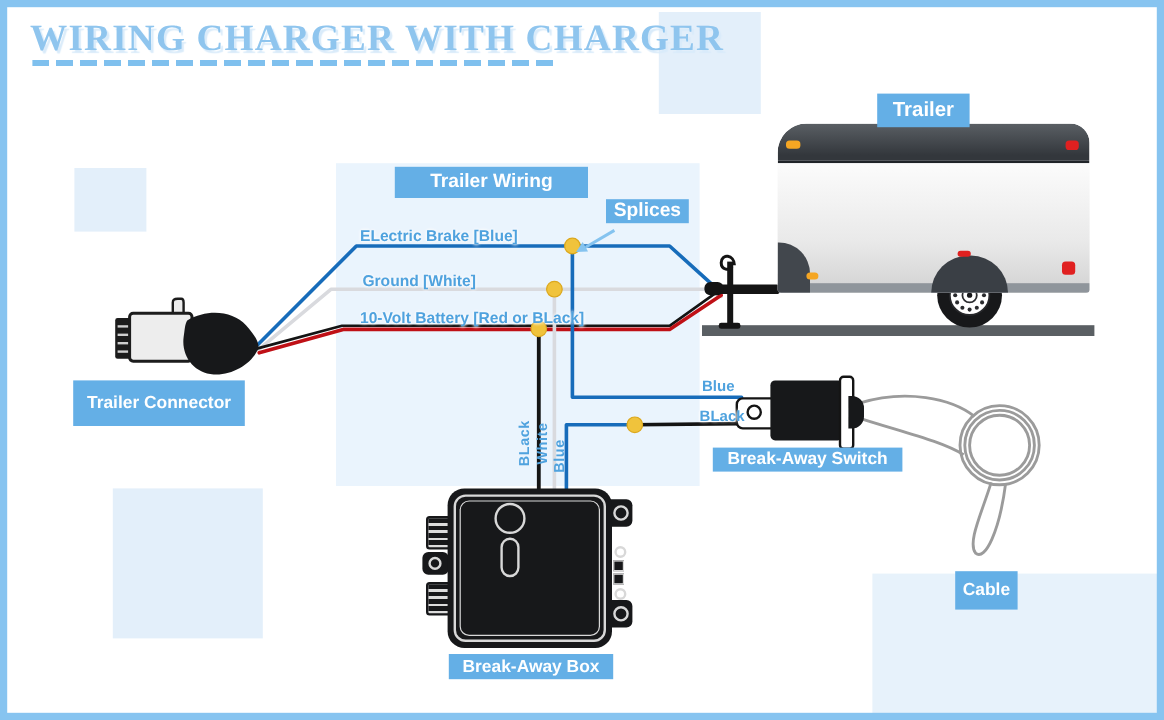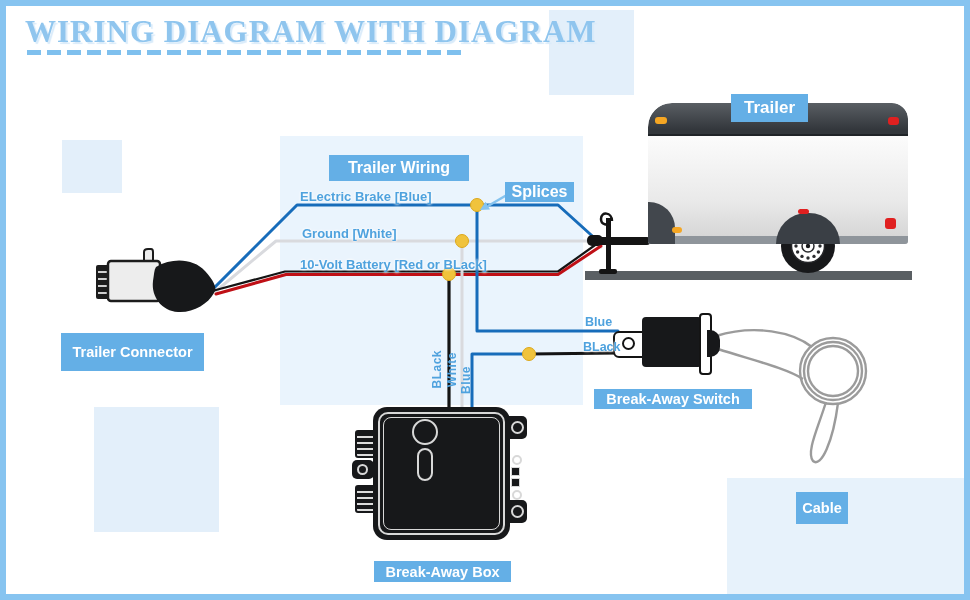--- a/index.html
+++ b/index.html
@@ -2,21 +2,21 @@
 <html><head>
 <meta charset="utf-8">
 <style>
   html,body{margin:0;padding:0;background:#fff;}
   .stage{position:relative;width:970px;height:600px;background:#fff;overflow:hidden;
          font-family:"Liberation Sans",sans-serif;}
   .frame{position:absolute;inset:0;border:6px solid #87c4f0;z-index:50;pointer-events:none;}
   .bg{position:absolute;z-index:1;}
   .layer{position:absolute;left:0;top:0;z-index:2;}
   .chip{position:absolute;z-index:5;background:#64afe6;color:#fff;font-weight:bold;
-        display:flex;align-items:center;justify-content:center;white-space:nowrap;margin-top:16px;}
+        display:flex;align-items:center;justify-content:center;white-space:nowrap;}
   .wlabel{position:absolute;z-index:4;color:#4fa2de;font-weight:bold;font-size:13px;
           white-space:nowrap;text-shadow:0 0 3px #fff,0 0 3px #fff;}
   .vlabel{position:absolute;z-index:4;color:#4fa2de;font-weight:bold;font-size:12px;
           writing-mode:vertical-rl;transform:rotate(180deg);letter-spacing:0.5px;}
   .title{position:absolute;left:25px;top:14px;z-index:5;font-family:"Liberation Serif",serif;
          font-weight:bold;font-size:31px;letter-spacing:1px;color:#8fc5ee;
          text-shadow:2px 2px 1px #d9ebfa;}
   .underline{position:absolute;left:27px;top:50px;width:437px;height:5px;z-index:5;
          background:repeating-linear-gradient(90deg,#7fc0ee 0 14px,transparent 14px 20px);}
   
@@ -60,21 +60,21 @@
 <body>
 
 <div class="stage">
 
   <div class="bg" style="left:549px;top:10px;width:85px;height:85px;background:#e3effa;"></div>
   <div class="bg" style="left:62px;top:140px;width:60px;height:53px;background:#e3effa;"></div>
   <div class="bg" style="left:280px;top:136px;width:303px;height:269px;background:#eaf4fd;"></div>
   <div class="bg" style="left:94px;top:407px;width:125px;height:125px;background:#e3effa;"></div>
   <div class="bg" style="left:727px;top:478px;width:243px;height:122px;background:#e7f2fb;"></div>
 
-  <div class="title">WIRING DIAGRAM WITH DIAGRAM</div>
+  <div class="title">WIRING CHARGER WITH CHARGER</div>
   <div class="underline"></div>
 
   <svg class="layer" width="970" height="600" viewBox="0 0 970 600">
 
     <rect x="585" y="271" width="327" height="9" fill="#5a5f63"></rect>
 
     <g>
       <circle cx="808" cy="246" r="27" fill="#17181a"></circle>
       <circle cx="808" cy="246" r="16.5" fill="#ffffff" stroke="#26272a" stroke-width="1.5"></circle>
       <g fill="#2a2b2e">
@@ -189,21 +189,21 @@
 
   <div class="swtab"></div>
   <div class="swhole"></div>
   <div class="swbody"></div>
   <div class="swflange"></div>
   <div class="swpin"></div>
 
   <div class="chip" style="left:731px;top:78px;width:77px;height:28px;font-size:17px;">
       <span>Trailer</span>
     </div>
-  <div class="chip" style="left:329px;top:139px;width:140px;height:26px;font-size:16px;">
+  <div class="chip" style="left:329px;top:139px;width:161px;height:26px;font-size:16px;">
       <span>Trailer Wiring</span>
     </div>
   <div class="chip" style="left:505px;top:166px;width:69px;height:20px;font-size:16px;">
       <span>Splices</span>
     </div>
   <div class="chip" style="left:61px;top:317px;width:143px;height:38px;font-size:14.5px;">
       <span>Trailer Connector</span>
     </div>
   <div class="chip" style="left:594px;top:373px;width:158px;height:20px;font-size:14.5px;">
       <span>Break-Away Switch</span>

